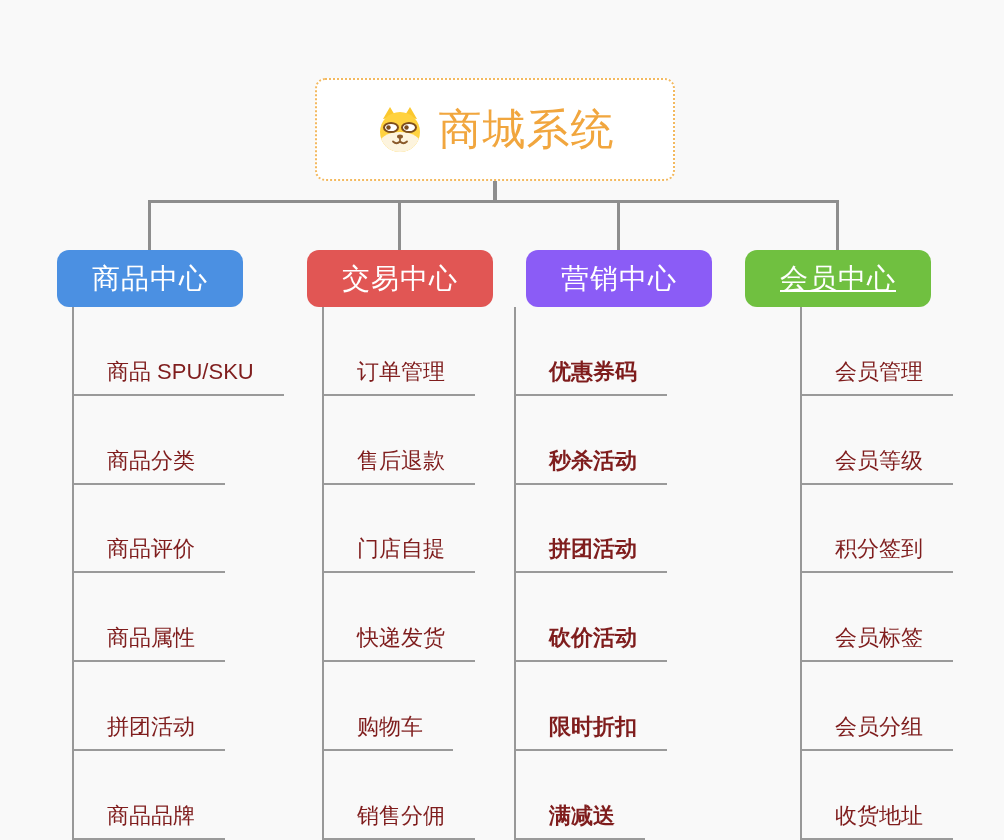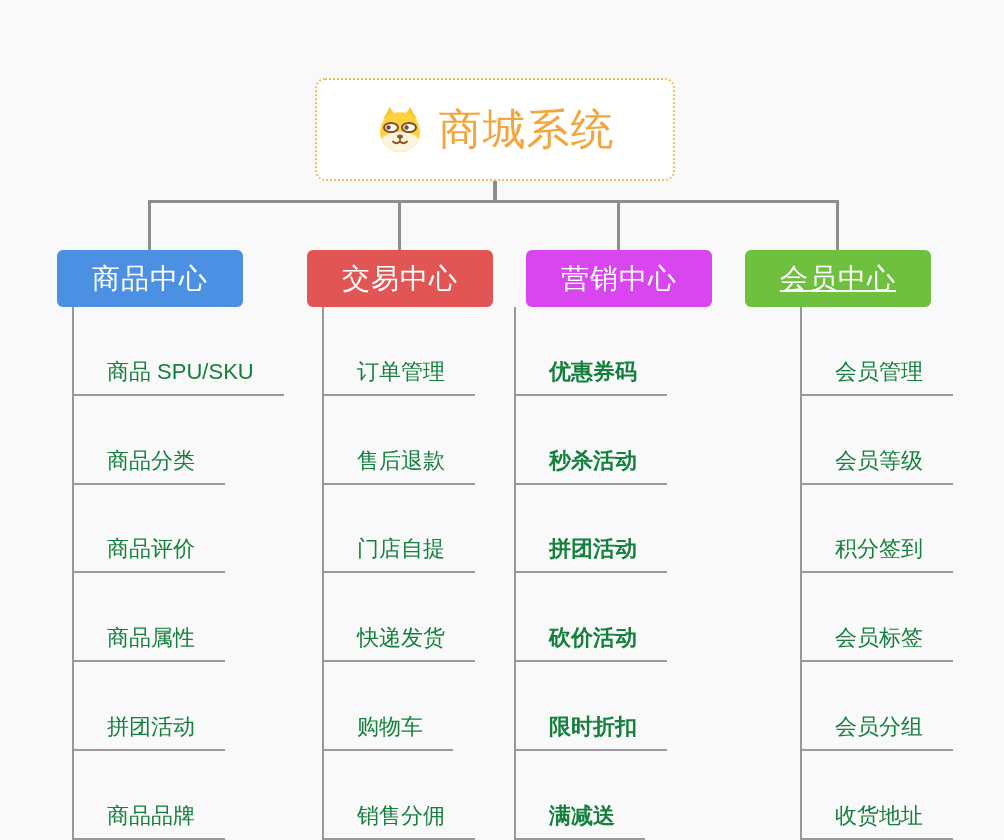--- a/index.html
+++ b/index.html
@@ -48,21 +48,21 @@
   .drop-0 { left: 148px; }
   .drop-1 { left: 398px; }
   .drop-2 { left: 617px; }
   .drop-3 { left: 836px; }
 
   
   .branch-header {
     position: absolute;
     top: 210px;
     width: 186px; height: 57px;
-    border-radius: 6px;
+    border-radius: 12px;
     display: flex;
     align-items: center;
     justify-content: center;
     color: #FFFFFF;
     font-size: 28px;
     letter-spacing: 1px;
     white-space: nowrap;
     cursor: default;
   }
   .bh-0 { left: 57px; }
@@ -90,21 +90,21 @@
   .child-row {
     height: 88.8px;
     display: flex;
     align-items: flex-end;
   }
   .child-label {
     display: inline-block;
     border-bottom: 2px solid #9A9A9A;
     padding: 0 30px 7px 35px;
     font-size: 22px;
-    color: #15803d;
+    color: #7f1d1d;
     white-space: nowrap;
     cursor: default;
   }
 </style>
 </head>
 <body>
 
 <div class="canvas">
 
   <div class="line root-stem"></div>
@@ -132,21 +132,21 @@
     </svg>
     <span class="root-title">商城系统</span>
   </div>
 
   <div class="branch-header bh-0" style="background: rgb(75, 144, 226);">
     <span>商品中心</span>
   </div>
   <div class="branch-header bh-1" style="background: rgb(225, 86, 84);">
     <span>交易中心</span>
   </div>
-  <div class="branch-header bh-2" style="background: #d946ef;">
+  <div class="branch-header bh-2" style="background: #8b5cf6;">
     <span>营销中心</span>
   </div>
   <div class="branch-header bh-3" style="background: rgb(112, 192, 64); text-decoration: underline;">
     <span>会员中心</span>
   </div>
 
   <div class="child-column col-0">
     <div class="trunk"></div>
     <div class="child-row">
       <span class="child-label">商品 SPU/SKU</span>

